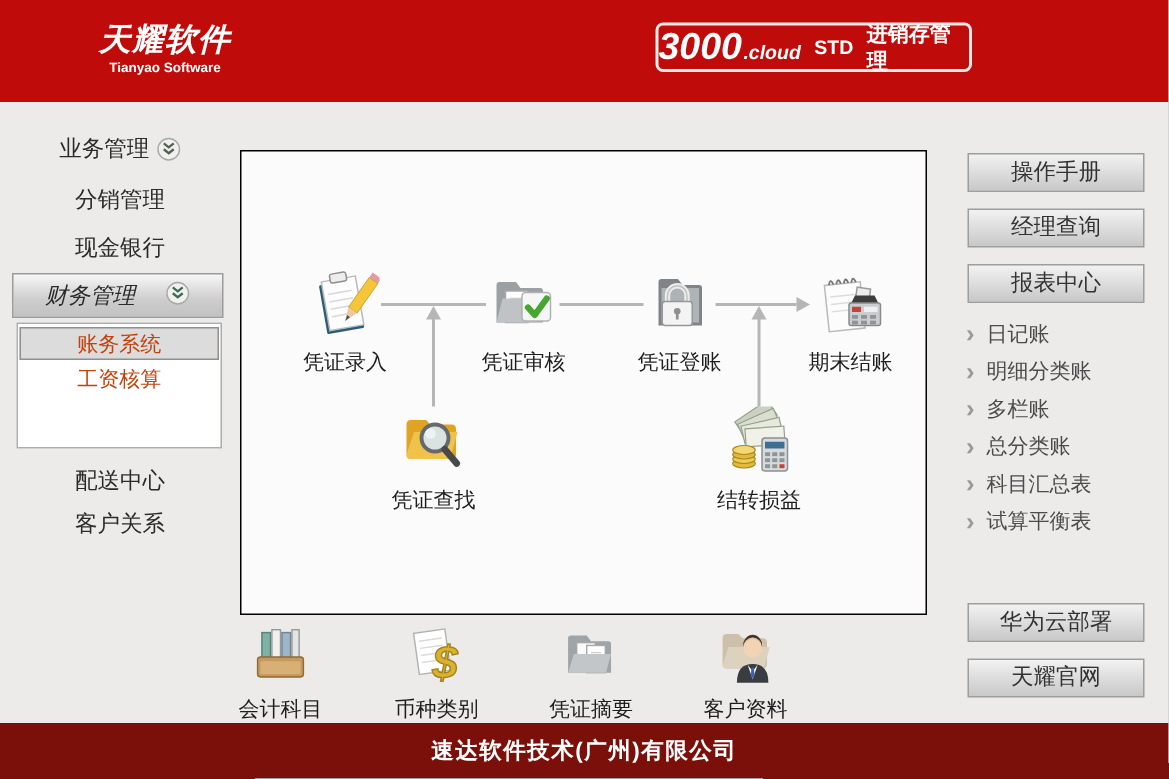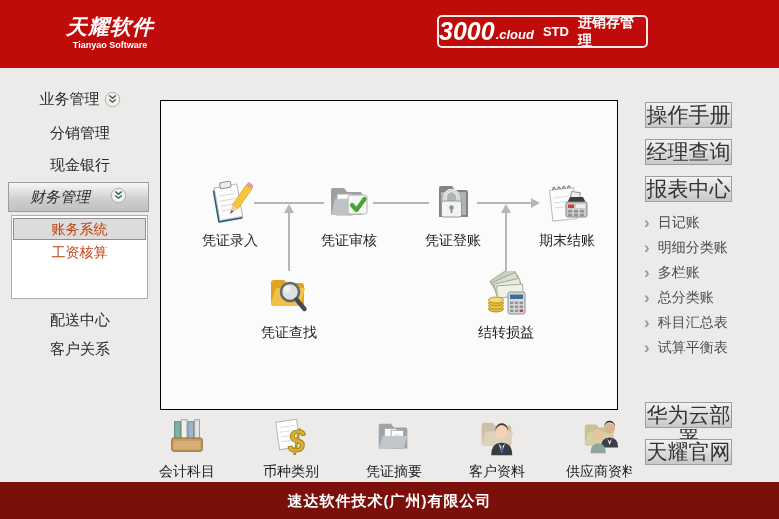--- a/index.html
+++ b/index.html
@@ -44,23 +44,23 @@
   .varrow{position:absolute;width:2px;background:#b6b6b6;}
   .arrow-up{position:absolute;width:0;height:0;border-bottom:9px solid #b6b6b6;border-left:5px solid transparent;border-right:5px solid transparent;}
 
   
   .shortcut{position:absolute;top:416px;width:90px;text-align:center;z-index:1;}
   .shortcut .sicon{display:inline-block;width:42px;height:42px;}
   .shortcut .slabel{font-size:14px;color:#1d1d1d;margin-top:1px;white-space:nowrap;}
 
   
   .rpanel{position:absolute;left:632px;top:68px;width:147px;height:414px;background:#ecebe9;z-index:2;}
-  .panel-btn{position:absolute;left:13px;width:87px;height:26px;box-sizing:border-box;
+  .panel-btn{position:absolute;left:13px;width:118px;height:26px;box-sizing:border-box;
              background:linear-gradient(#f2f2f2,#c8c8c8);border:1px solid #9e9e9e;
-             font-size:21px;color:#333;text-align:center;line-height:24px;cursor:default;}
+             font-size:15px;color:#333;text-align:center;line-height:24px;cursor:default;}
   .rlink{position:absolute;left:12px;width:130px;height:20px;display:flex;align-items:center;gap:8px;
          font-size:14px;color:#4c4c4c;cursor:default;}
   .rlink .chev{color:#9a9a9a;font-size:17px;font-weight:bold;line-height:14px;}
   .edge-line{position:absolute;left:770px;top:68px;width:1px;height:414px;background:#cfcecb;}
   .edge-strip{position:absolute;left:771px;top:68px;width:8px;height:414px;background:#e6e5e2;}
 </style>
 </head>
 <body>
 
 <div class="app">
@@ -304,35 +304,20 @@
         <circle cx="27" cy="17" r="6.5" fill="#f3d3b3"></circle>
         <path d="M20.5 16 a6.5 6.5 0 0 1 13 0 l0-3 q-2-5.5-6.5-5.5 q-4.5 0-6.5 5.5 z" fill="#4a3020"></path>
         <path d="M16 41 q0-13 11-13 q11 0 11 13 z" fill="#3b3b42"></path>
         <path d="M23.5 28.5 l3.5 4.5 3.5-4.5 -3.5 10 z" fill="#fff"></path>
         <path d="M26.2 30.5 h1.6 l0.6 5.5 -1.4 2 -1.4-2 z" fill="#3a66a8"></path>
       </svg>
     </span>
     <div class="slabel">客户资料</div>
   </div>
 
-  <div class="shortcut" style="left:556px">
-    <span class="sicon">
-      <svg width="42" height="42" viewBox="0 0 44 44">
-        <path d="M5 12 q0-3 3-3 h9 l3 3 h12 q3 0 3 3 v13 q0 3-3 3 H8 q-3 0-3-3 z" fill="#c9c292"></path>
-        <path d="M5 28 L9 17 h26 l-3 11 q-0.5 3-3 3 H8 q-3 0-3-3z" fill="#d6d0a6"></path>
-        <circle cx="31" cy="13" r="5.5" fill="#d9b48e"></circle>
-        <path d="M25.5 12 a5.5 5.5 0 0 1 11 0 l0-2.5 q-1.8-4.5-5.5-4.5 q-3.7 0-5.5 4.5z" fill="#2e2620"></path>
-        <path d="M22 33 q0-10.5 9-10.5 q9 0 9 10.5 z" fill="#3f3f46"></path>
-        <path d="M28.5 23.5 l2.5 3.5 2.5-3.5 -2.5 7 z" fill="#fff"></path>
-        <circle cx="19" cy="19" r="5.5" fill="#e7c49c"></circle>
-        <path d="M11 39 q0-10.5 8-10.5 q8 0 8 10.5 z" fill="#8fa6a0"></path>
-      </svg>
-    </span>
-    <div class="slabel">供应商资料</div>
-  </div>
 
   <div class="rpanel">
     <div class="panel-btn" style="top:34px">操作手册</div>
     <div class="panel-btn" style="top:71px">经理查询</div>
     <div class="panel-btn" style="top:108px">报表中心</div>
 
     <div class="rlink" style="top:145px">
       <span class="chev">›</span>
         <span>日记账</span>
     </div>

